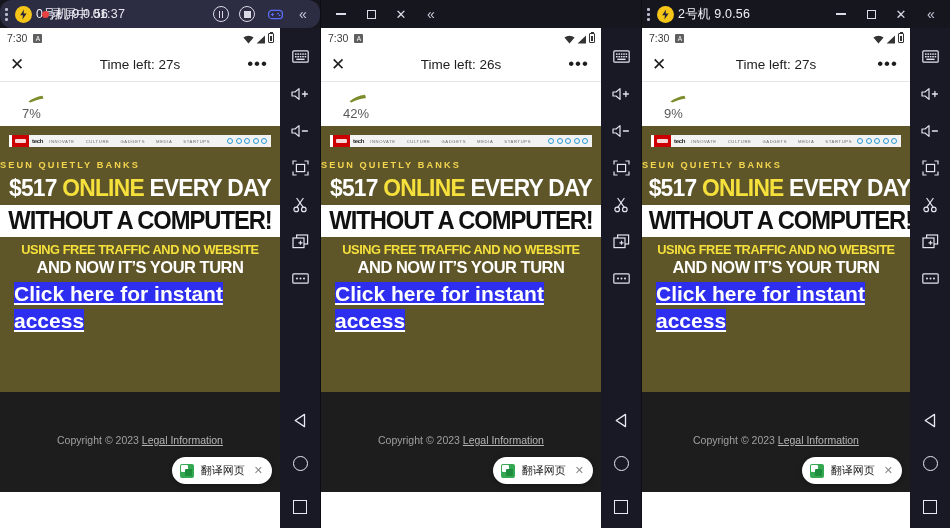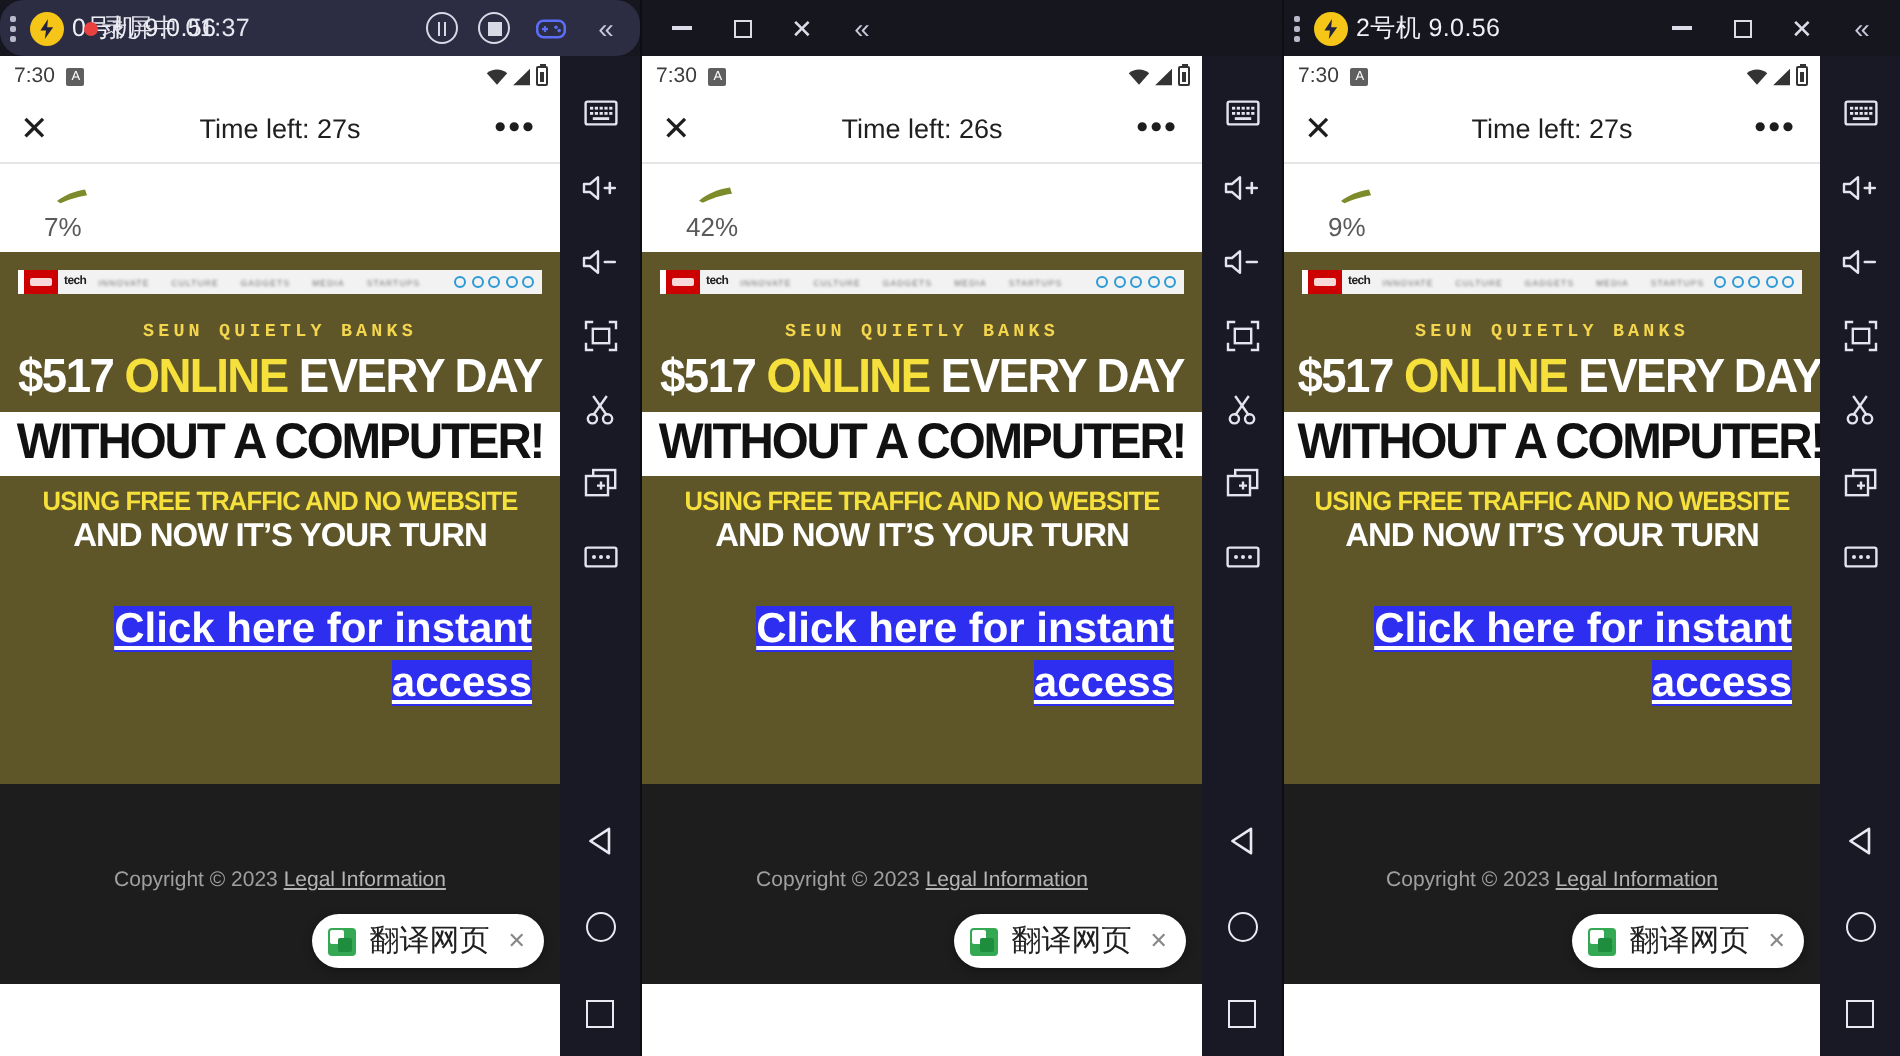--- a/index.html
+++ b/index.html
@@ -115,22 +115,22 @@
   }
   .cnnbar .cnnlogo { width: 17px; height: 12px; background: #cc0000; flex: 0 0 17px; position: relative; }
   .cnnbar .cnnlogo:after { content: ""; position: absolute; left: 3px; top: 4px; width: 11px; height: 4px; background: #fff; opacity: .85; border-radius: 1px; }
   .cnnbar .tech { font-size: 6px; color: #222; padding: 0 6px 0 3px; font-weight: bold; letter-spacing: -.3px; filter: blur(.35px); }
   .cnnbar .navs { display: flex; gap: 11px; flex: 1; filter: blur(.7px); }
   .cnnbar .navs span { font-size: 4.2px; color: #6a6a6a; letter-spacing: .6px; }
   .cnnbar .socials { display: flex; gap: 2.5px; padding-right: 4px; }
   .cnnbar .socials i { width: 6px; height: 6px; border-radius: 50%; border: .8px solid #2b9ad6; display: block; }
 
   .kicker {
-    text-align: center; color: #f3d54e; font-size: 9.2px; font-weight: bold;
-    letter-spacing: 2.1px; margin-top: 13px; font-family: Liberation Mono, monospace;
+    text-align: left; color: #f3d54e; font-size: 9.2px; font-weight: bold;
+    letter-spacing: 2.1px; margin-top: 13px;
   }
   .headline1 {
     text-align: center; color: #ffffff; font-weight: bold;
     font-size: 24px; letter-spacing: -.8px; margin-top: 4px;
     font-family: "Liberation Sans Narrow", "Liberation Sans", sans-serif;
     transform: scaleX(.95); white-space: nowrap;
   }
   .headline1 .hl { color: #f5e03c; }
   .headline2-wrap { background: #ffffff; margin-top: 3px; padding: 1px 0 2px 0; }
   .headline2 {
@@ -138,21 +138,21 @@
     letter-spacing: -1.1px; white-space: nowrap; transform: scaleX(.95);
   }
   .sub1 {
     text-align: center; color: #f5e03c; font-weight: bold; font-size: 13.2px;
     letter-spacing: -.45px; margin-top: 5px; white-space: nowrap; transform: scaleX(.97);
   }
   .sub2 {
     text-align: center; color: #ffffff; font-weight: bold; font-size: 16.5px;
     letter-spacing: -.5px; margin-top: 1px; white-space: nowrap;
   }
-  .ctawrap { text-align: right; margin-top: 23px; padding: 0 14px; }
+  .ctawrap { text-align: left; margin-top: 3px; padding: 0 14px; }
   .cta {
     color: #ffffff; background: #2e2ef0; font-size: 21px; font-weight: 600;
     text-decoration: underline; text-underline-offset: 2px; line-height: 1.3;
     box-decoration-break: clone; -webkit-box-decoration-break: clone;
   }
 
   
   .adfooter {
     flex: 0 0 auto; background: #1d1d1d; height: 100px;
     display: flex; align-items: flex-start; justify-content: center;
@@ -174,21 +174,21 @@
     position: relative; flex: 0 0 14px;
   }
   .toast .gt:before {
     content: ""; position: absolute; left: 1.5px; top: 1.5px; width: 7px; height: 7px;
     background: #ffffff; border-radius: 1px;
   }
   .toast .gt:after {
     content: ""; position: absolute; right: 1.5px; bottom: 1.5px; width: 7px; height: 7px;
     background: #1e8e3e; border-radius: 1px;
   }
-  .toast .tlabel { font-size: 15px; color: #202020; white-space: nowrap; }
+  .toast .tlabel { font-size: 11px; color: #202020; white-space: nowrap; }
   .toast .tclose { font-size: 11px; color: #888; padding-left: 2px; }
 
   
   .toolbar {
     width: 40px; flex: 0 0 40px; background: #191926;
     display: flex; flex-direction: column; align-items: center;
     padding-top: 10px;
   }
   .tool { width: 40px; height: 37px; display: flex; align-items: center; justify-content: center; color: #e4e4ef; }
   .toolbar .spacer { flex: 1; }

